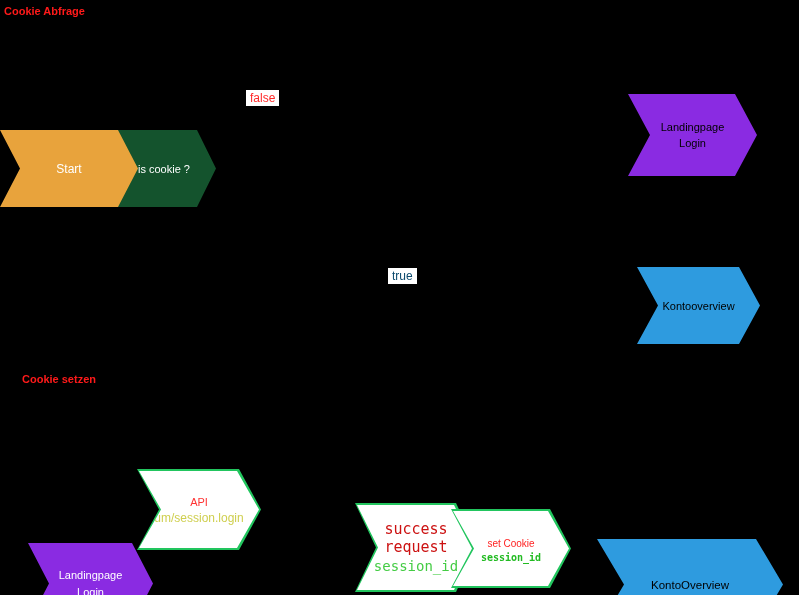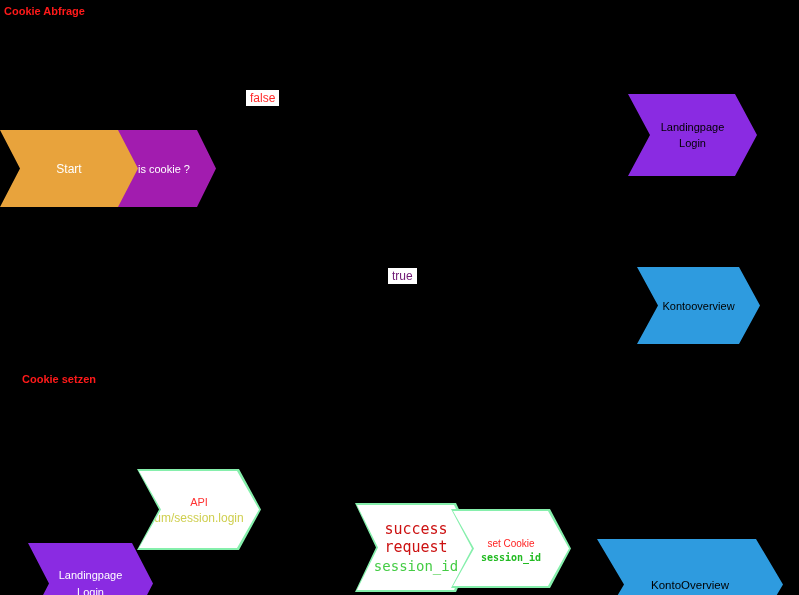--- a/index.html
+++ b/index.html
@@ -15,34 +15,34 @@
                        calc(100% - var(--d,20px)) 100%,
                        0 100%,
                        var(--d,20px) 50%);
   }
   .chev { position:absolute; }
   .chev.solid {
     display:flex; flex-direction:column; align-items:center; justify-content:center;
     text-align:center;
     margin-top:36px;
   }
-  .chev.white { background:#86efac; }
+  .chev.white { background:#22c55e; }
   .chev.white .fill {
     position:absolute; left:2px; right:2px; top:2px; bottom:2px;
     background:#fff;
     display:flex; flex-direction:column; align-items:center; justify-content:center;
     text-align:center;
   }
   .section-label { position:absolute; color:#ff1a1a; font-weight:bold; font-size:11px; }
   .branch-label {
     position:absolute; background:#fff; padding:1px 4px; font-size:12px;
     font-family:"Liberation Sans", sans-serif;
   }
   .branch-false { color:#ff2a2a; }
-  .branch-true  { color:#701a75; }
+  .branch-true  { color:#0c4a6e; }
   .t-white { color:#fff; font-size:12px; }
   .t-black { color:#000; font-size:11px; }
   .lh { line-height:1.5; }
   .api-line1 { color:#ff3333; font-size:11px; line-height:1.6; }
   .api-line2 { color:#cfcf4f; font-size:12px; }
   .loginserver-text { color:#ff2222; font-size:11.5px; letter-spacing:0.5px; }
   .succ-red {
     color:#cc1111; font-size:15px; line-height:1.25;
     font-family:"DejaVu Sans Mono", monospace;
   }
@@ -59,21 +59,21 @@
 </style>
 </head>
 <body>
 
 <div class="canvas">
 
   <div class="section-label" style="left:4px; top:5px;">Cookie Abfrage</div>
 
   <div class="section-label" style="left:22px; top:373px;">Cookie setzen</div>
 
-  <div class="chev solid" style="left:112px; top:94px; width:104px; height:77px; --d:19px; background:#a21caf;">
+  <div class="chev solid" style="left:112px; top:94px; width:104px; height:77px; --d:19px; background:#14532d;">
     <span class="t-white" style="font-size:11px;">is cookie ?</span>
   </div>
 
   <div class="chev solid" style="left:0px; top:94px; width:138px; height:77px; --d:20px; background:#E8A33C;">
     <span class="t-white">Start</span>
   </div>
 
   <div class="branch-label branch-false" style="left:246px; top:90px;">false</div>
 
   <div class="chev solid" style="left:628px; top:58px; width:129px; height:82px; --d:22px; background:#8A2BE2;">

